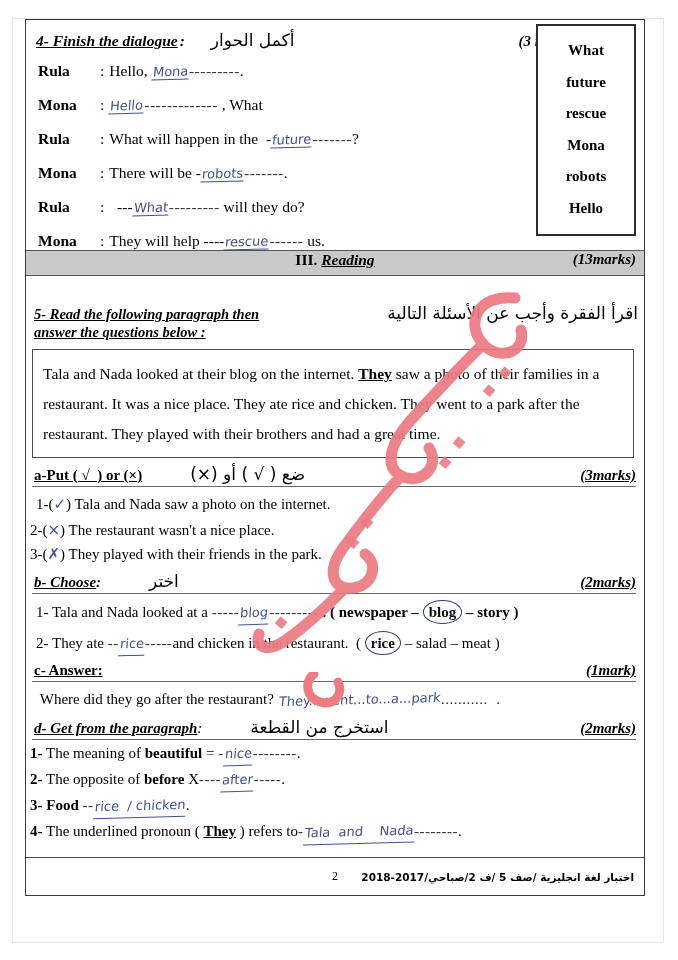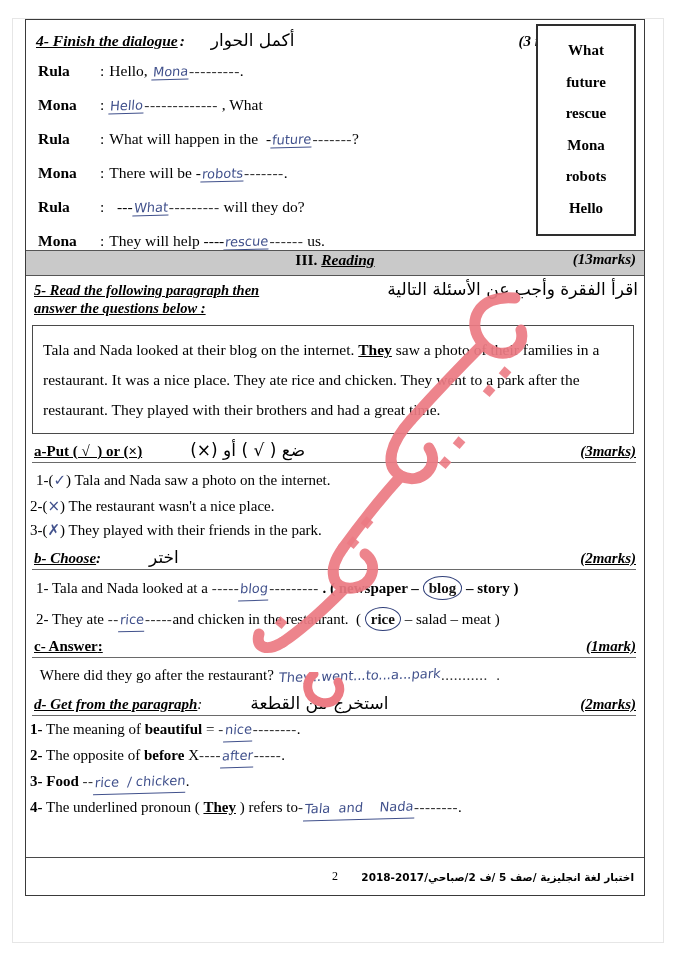--- a/index.html
+++ b/index.html
@@ -118,21 +118,21 @@
     margin-left: auto; margin-right: 8px;
     font-style: italic; font-weight: bold; font-size: 15px;
   }
 
   
   .q5 {
     position: relative;
     padding: 3px 6px 2px 8px;
     font-size: 14.5px;
   }
-  .q5-row1 { display: flex; align-items: baseline; }
+  .q5-row1 { display: flex; align-items: baseline; margin-top: 24px; }
   .q5 .line1 {
     font-weight: bold; font-style: italic; text-decoration: underline;
   }
   .q5 .arq { margin-left: auto; }
   .q5-row2 {
     font-weight: bold; font-style: italic; text-decoration: underline;
     margin-top: 1px;
   }
 
   

